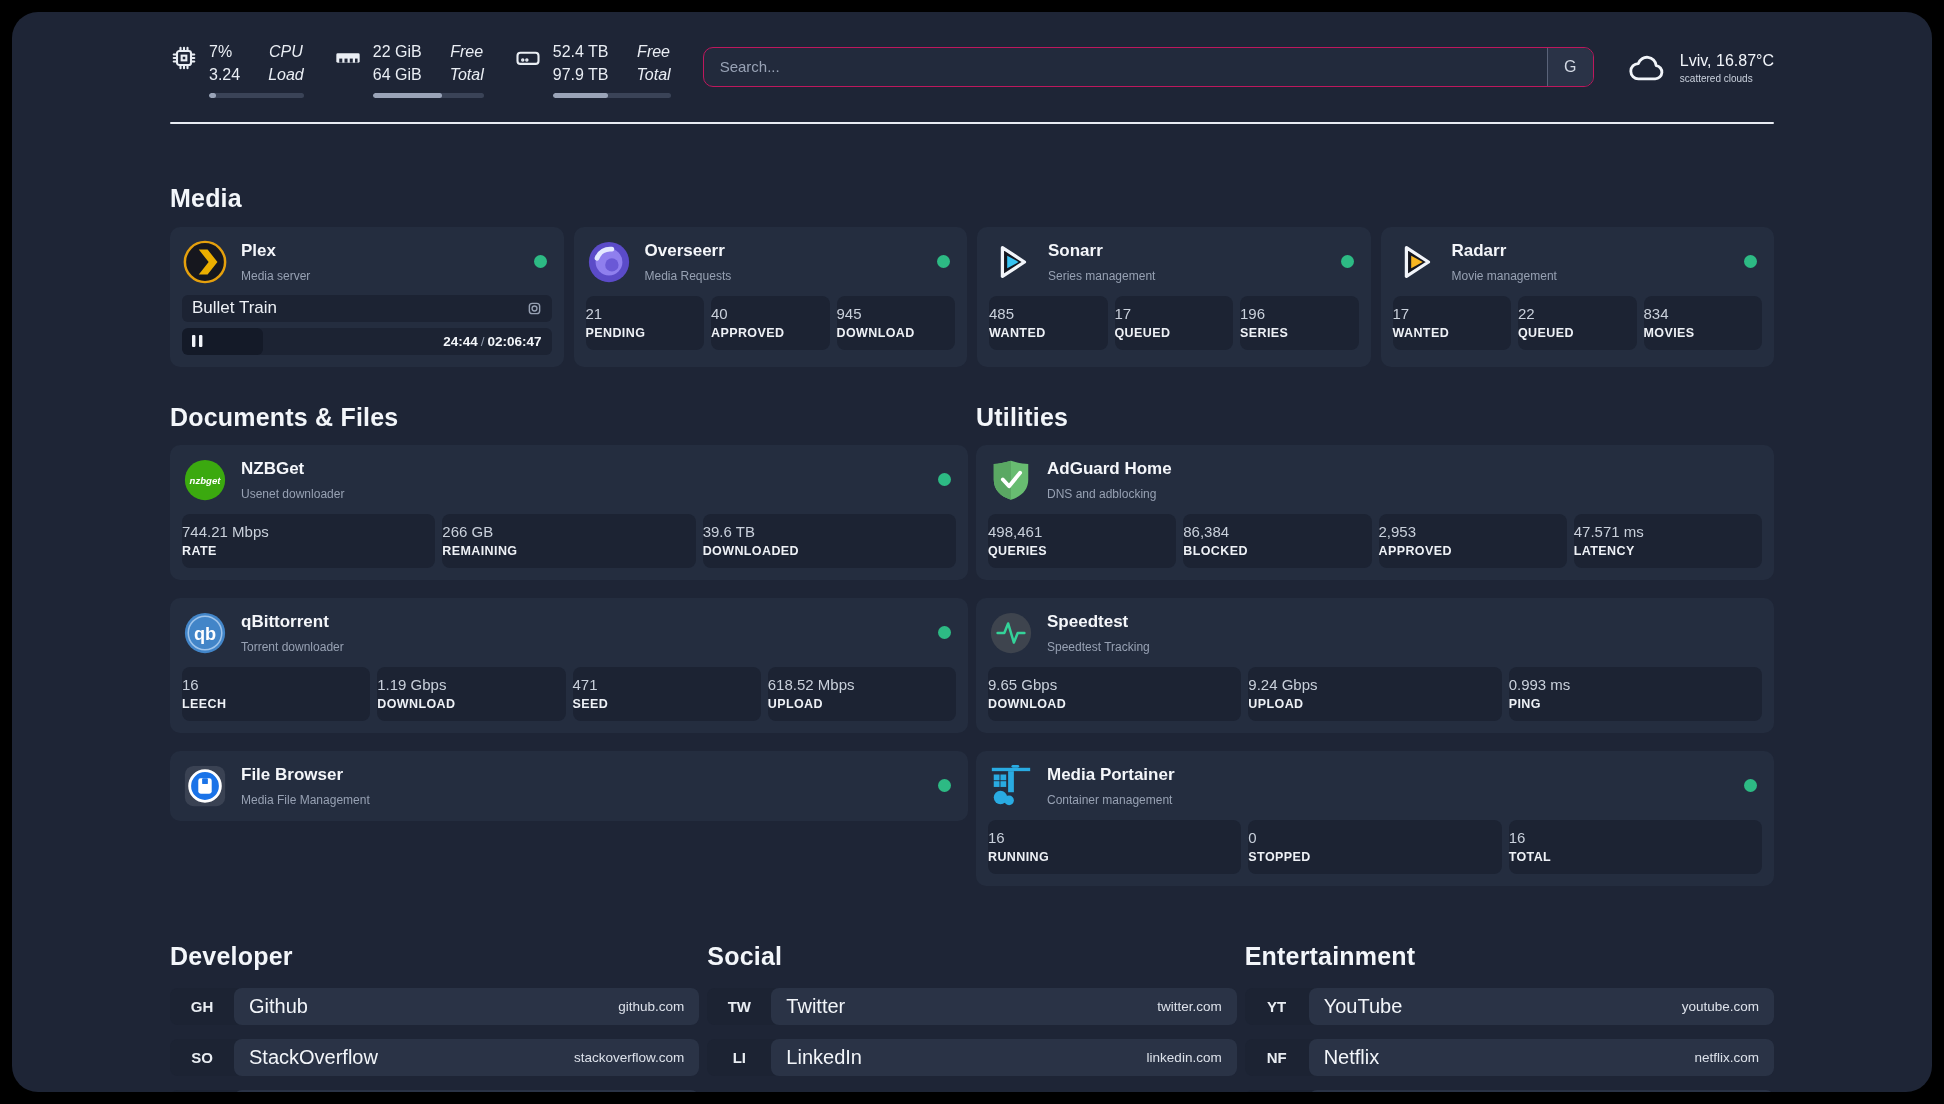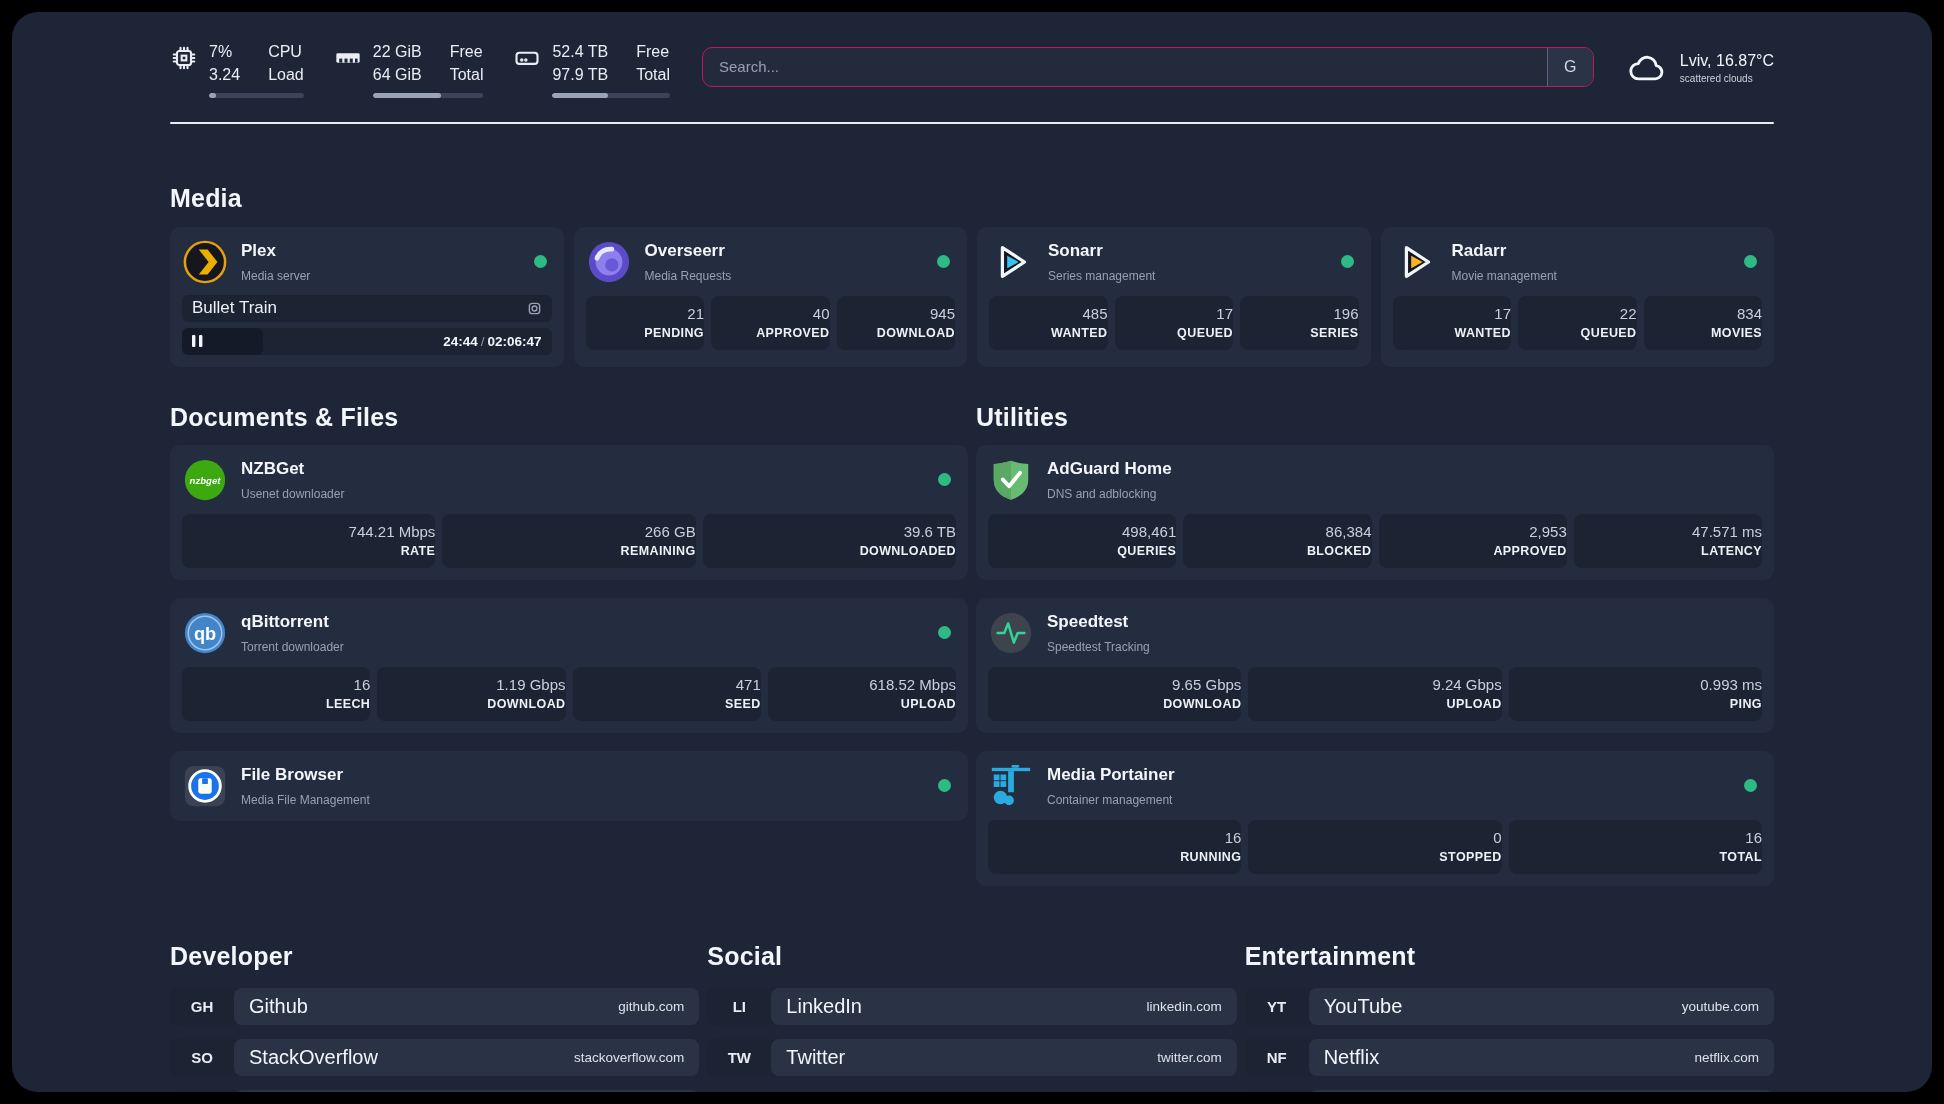--- a/index.html
+++ b/index.html
@@ -20,21 +20,21 @@
   .content{ padding:0 158px; }
 
   
   .topbar{ display:flex; align-items:center; padding:30px 158px 0; }
   .stats-wrap{ display:flex; gap:30px; flex:none; }
   .stat{ display:flex; gap:11px; align-items:flex-start; }
   .stat-icon{ width:28px; height:28px; flex:none; margin-top:2px; }
   .stat-body{ position:relative; padding-bottom:12px; }
   .stat-cols{ display:flex; gap:28px; }
   .stat-col{ display:flex; flex-direction:column; gap:2px; font-size:16px; line-height:1.3; color:#EAEEF4; }
-  .stat-col.right{ text-align:left; }
+  .stat-col.right{ text-align:center;font-style:italic; }
   .stat-track{ position:absolute; left:0; right:0; bottom:0; height:5px; border-radius:3px; background:#3A4357; overflow:hidden; }
   .stat-fill{ height:100%; border-radius:3px; background:#9AA4B8; }
 
   .search{ flex:1; display:flex; align-items:stretch; height:40px; margin:0 32px 6px;
            border:1px solid #be185d; border-radius:10px; background:#222A3C; overflow:hidden; }
   .search input{ flex:1; background:transparent; border:none; outline:none; color:#C7CEDB;
                  font-size:15px; padding:0 16px; font-family:"Liberation Sans", sans-serif; }
   .search input::placeholder{ color:#98A2B5; }
   .search-g{ width:46px; border-left:1px solid #5A6379; display:flex; align-items:center;
              justify-content:center; background:#2A3347; color:#D2D8E3; font-size:16px; cursor:pointer; }
@@ -54,21 +54,21 @@
   .card{ background:#242D3F; border-radius:10px; padding:12px; }
   .card-head{ display:flex; align-items:center; gap:13px; }
   .app-icon{ width:46px; height:46px; flex:none; display:flex; align-items:center; justify-content:center; }
   .app-texts{ min-width:0; }
   .app-name{ font-size:17px; font-weight:600; color:#F4F6FA; white-space:nowrap; }
   .app-sub{ font-size:12px; color:#97A1B3; margin-top:8px; white-space:nowrap; }
   .dot{ width:13px; height:13px; border-radius:50%; background:#2DBA84; margin-left:auto; margin-right:5px; flex:none; }
 
   .tiles{ display:grid; grid-auto-flow:column; grid-auto-columns:1fr; gap:7px; margin-top:11px; }
   .tile{ background:#1C2333; border-radius:8px; height:54px; display:flex; flex-direction:column;
-         align-items:flex-end; justify-content:center; gap:4px; }
+         align-items:flex-start; justify-content:center; gap:4px; }
   .tile-value{ font-size:15px; color:#C9D0DB; }
   .tile-label{ font-size:12.5px; font-weight:700; color:#EEF1F6; letter-spacing:.4px; }
 
   
   .media-row{ background:#1C2333; border-radius:6px; height:27px; display:flex; align-items:center;
               padding:0 10px; margin-top:10px; justify-content:space-between; }
   .media-row-title{ font-size:17px; color:#EDF0F5; }
   .player-bar{ background:#1C2333; border-radius:6px; height:27px; position:relative; margin-top:6px;
                display:flex; align-items:center; overflow:hidden; }
   .player-elapsed{ position:absolute; left:0; top:0; bottom:0; background:#141A28; border-radius:6px;
@@ -529,31 +529,31 @@
               
             </span>
           </a>
         </div>
       </div>
 
       <div>
         <div class="section-title">Social</div>
         <div class="link-stack">
           <a class="link-row">
+            <span class="link-abbr">TW</span>
+            <span class="link-pill">
+              <span class="link-name">Twitter</span>
+              <span class="link-url">twitter.com</span>
+            </span>
+          </a>
+          <a class="link-row">
             <span class="link-abbr">LI</span>
             <span class="link-pill">
               <span class="link-name">LinkedIn</span>
               <span class="link-url">linkedin.com</span>
-            </span>
-          </a>
-          <a class="link-row">
-            <span class="link-abbr">TW</span>
-            <span class="link-pill">
-              <span class="link-name">Twitter</span>
-              <span class="link-url">twitter.com</span>
             </span>
           </a>
         </div>
       </div>
 
       <div>
         <div class="section-title">Entertainment</div>
         <div class="link-stack">
           <a class="link-row">
             <span class="link-abbr">YT</span>

